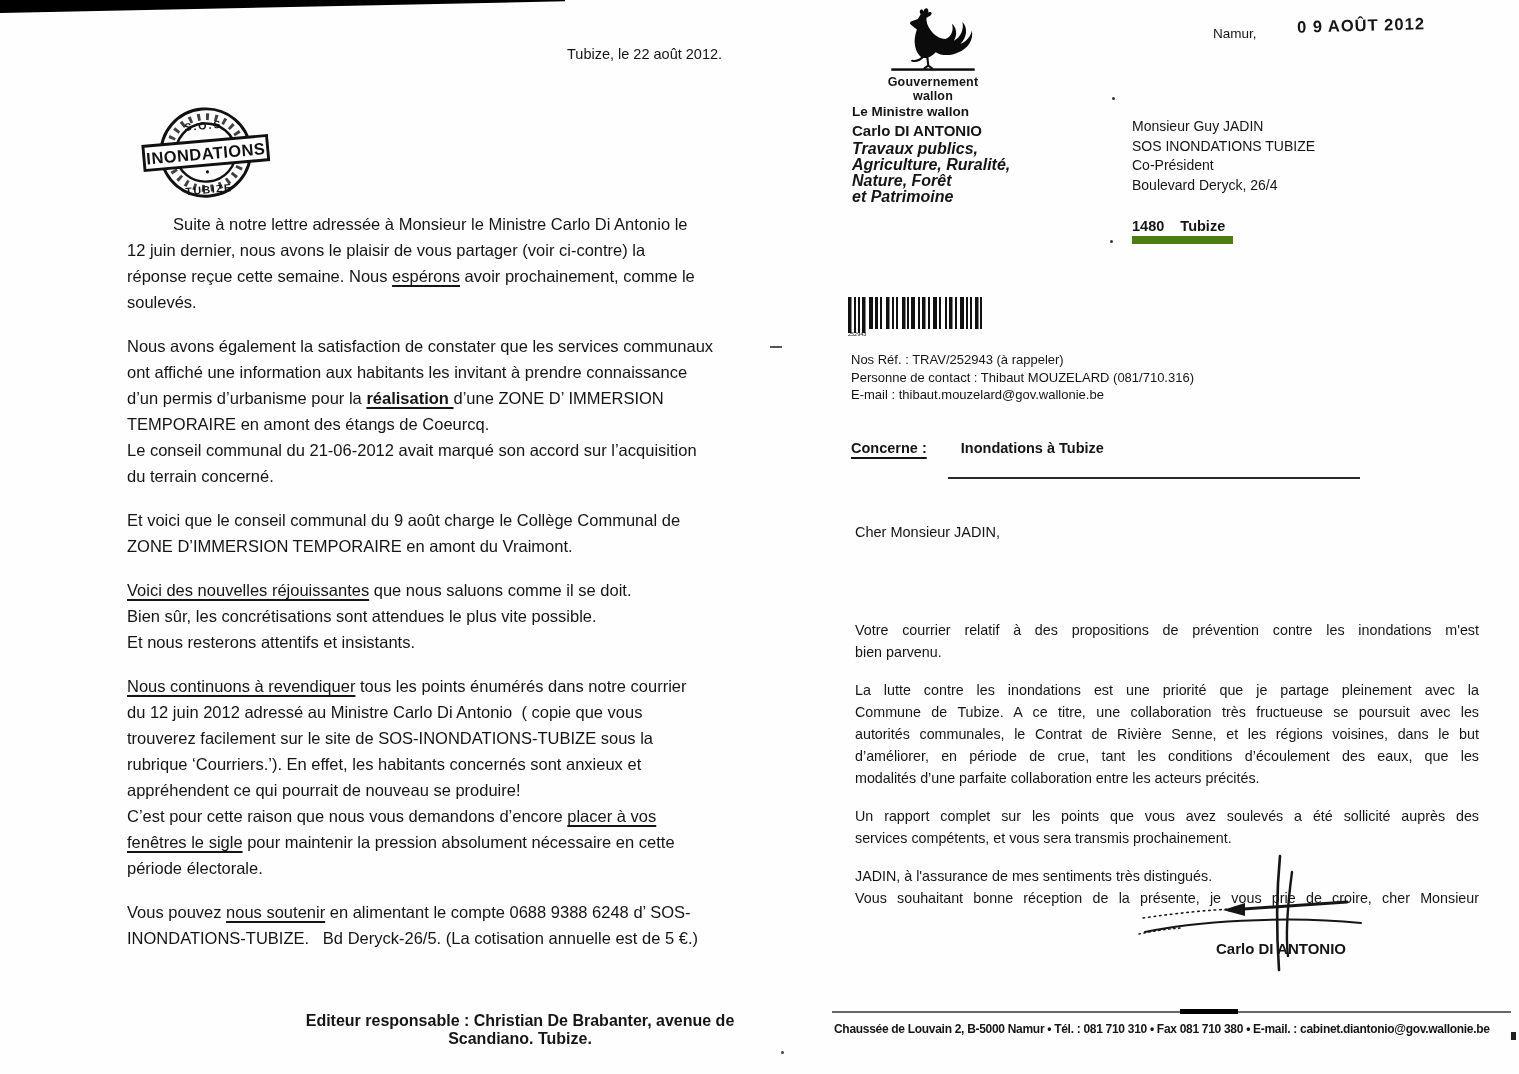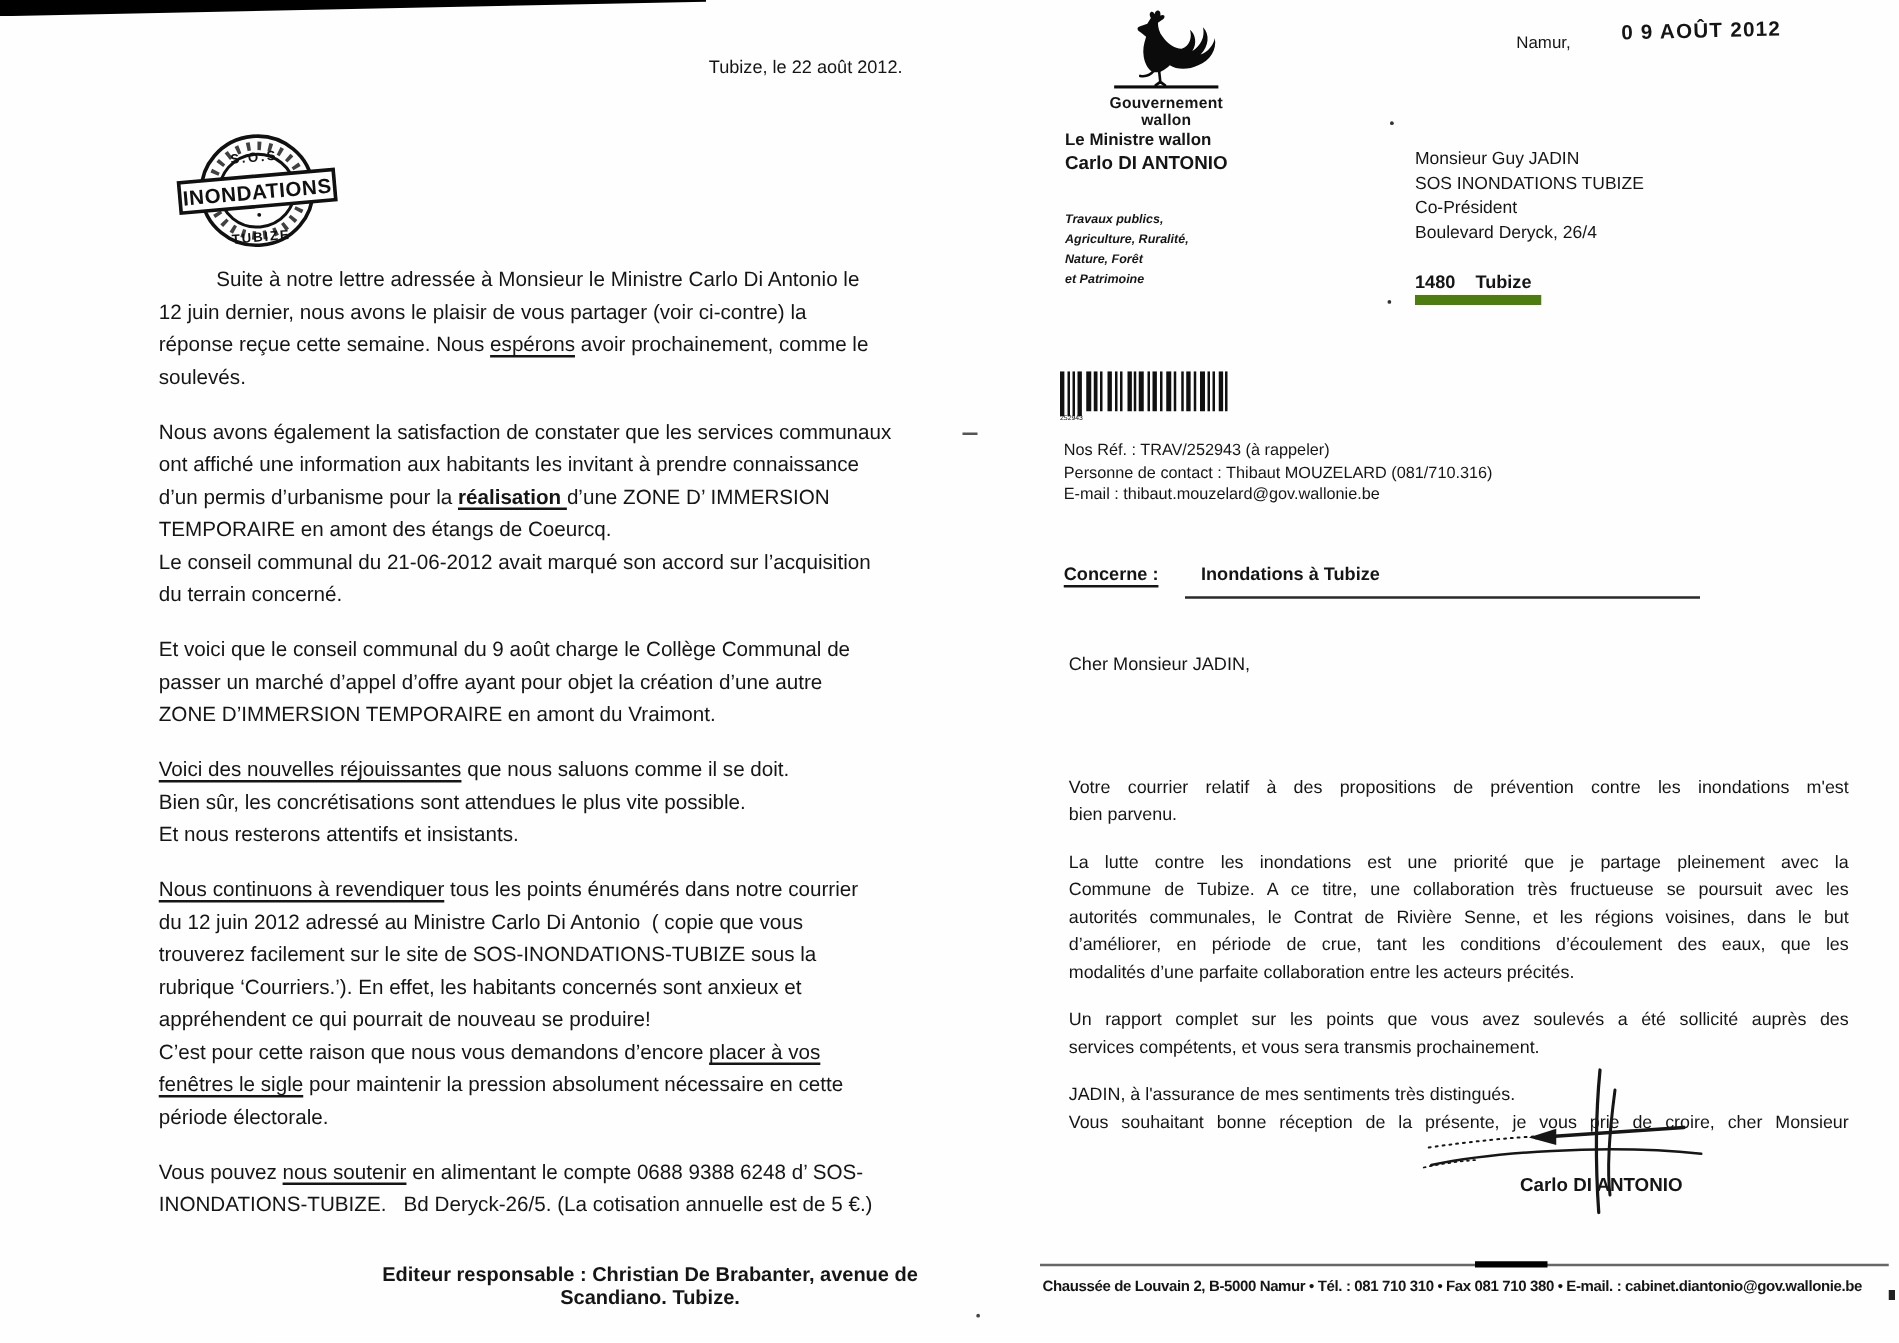--- a/index.html
+++ b/index.html
@@ -32,27 +32,27 @@
   
   .logo{position:absolute;left:868px;top:2px;width:130px;text-align:center;}
   .rooster{display:block;margin:0 auto;}
   .logocap{font-size:12.5px;font-weight:bold;letter-spacing:.2px;margin-top:1px;}
   .namur{position:absolute;left:1213px;top:26px;font-size:13.5px;}
   .datestamp{position:absolute;left:1297px;top:16px;font-size:16.5px;font-weight:bold;
              letter-spacing:1px;transform:rotate(-1.5deg);white-space:pre;}
   .sender{position:absolute;left:852px;top:104px;width:165px;}
   .s1{font-size:13.5px;font-weight:bold;}
   .s2{font-size:15px;font-weight:bold;margin-top:3px;}
-  .s3{margin-top:29px;font-size:10px;font-style:italic;font-weight:bold;line-height:16px;}
+  .s3{margin-top:2px;font-size:16px;font-style:italic;font-weight:bold;line-height:16px;}
   .recipient{position:absolute;left:1132px;top:117px;font-size:14px;line-height:19.5px;}
   .postal{position:absolute;left:1132px;top:218px;font-size:14.5px;font-weight:bold;
           border-bottom:8px solid #4d7c0f;padding:0 8px 2px 0;white-space:pre;}
   .barcode{position:absolute;left:848px;top:297px;}
   .refs{position:absolute;left:851px;top:351px;font-size:13px;line-height:17.5px;}
-  .concerne{position:absolute;left:851px;top:440px;font-size:14.5px;font-weight:bold;margin-top:12px;}
+  .concerne{position:absolute;left:851px;top:440px;font-size:14.5px;font-weight:bold;}
   .clabel{text-decoration:underline;text-underline-offset:4px;text-decoration-thickness:2px;}
   .cvalue{margin-left:30px;}
   .crule{position:absolute;left:948px;top:477px;width:412px;height:2px;background:#2a2a2a;}
   .salut{position:absolute;left:855px;top:524px;font-size:14.5px;}
   .rbody{position:absolute;left:855px;top:575px;width:624px;font-size:14.3px;line-height:22px;margin-top:44px;}
   .rbody .para + .para{margin-top:16px;}
   .rbody .line.j{text-align:justify;text-align-last:justify;}
   .sig{position:absolute;left:1133px;top:852px;}
   .signame{position:absolute;left:1216px;top:940px;font-size:15px;font-weight:bold;}
   .frule{position:absolute;left:832px;top:1011px;width:679px;height:1.5px;background:#666;}
@@ -100,21 +100,20 @@
         <div class="para">
           <div class="line"><span>Nous avons également la satisfaction de constater que les services communaux</span></div>
           <div class="line"><span>ont affiché une information aux habitants les invitant à prendre connaissance</span></div>
           <div class="line"><span>d’un permis d’urbanisme pour la </span><span class="u b">réalisation </span><span>d’une ZONE D’ IMMERSION</span></div>
           <div class="line"><span>TEMPORAIRE en amont des étangs de Coeurcq.</span></div>
           <div class="line"><span>Le conseil communal du 21-06-2012 avait marqué son accord sur l’acquisition</span></div>
           <div class="line"><span>du terrain concerné.</span></div>
         </div>
         <div class="para">
           <div class="line"><span>Et voici que le conseil communal du 9 août charge le Collège Communal de</span></div>
-          <div class="line"><span>passer un marché d’appel d’offre ayant pour objet la création d’une autre</span></div>
           <div class="line"><span>ZONE D’IMMERSION TEMPORAIRE en amont du Vraimont.</span></div>
         </div>
         <div class="para">
           <div class="line"><span class="u">Voici des nouvelles réjouissantes</span><span> que nous saluons comme il se doit.</span></div>
           <div class="line"><span>Bien sûr, les concrétisations sont attendues le plus vite possible.</span></div>
           <div class="line"><span>Et nous resterons attentifs et insistants.</span></div>
         </div>
         <div class="para">
           <div class="line"><span class="u">Nous continuons à revendiquer</span><span> tous les points énumérés dans notre courrier</span></div>
           <div class="line"><span>du 12 juin 2012 adressé au Ministre Carlo Di Antonio  ( copie que vous</span></div>

